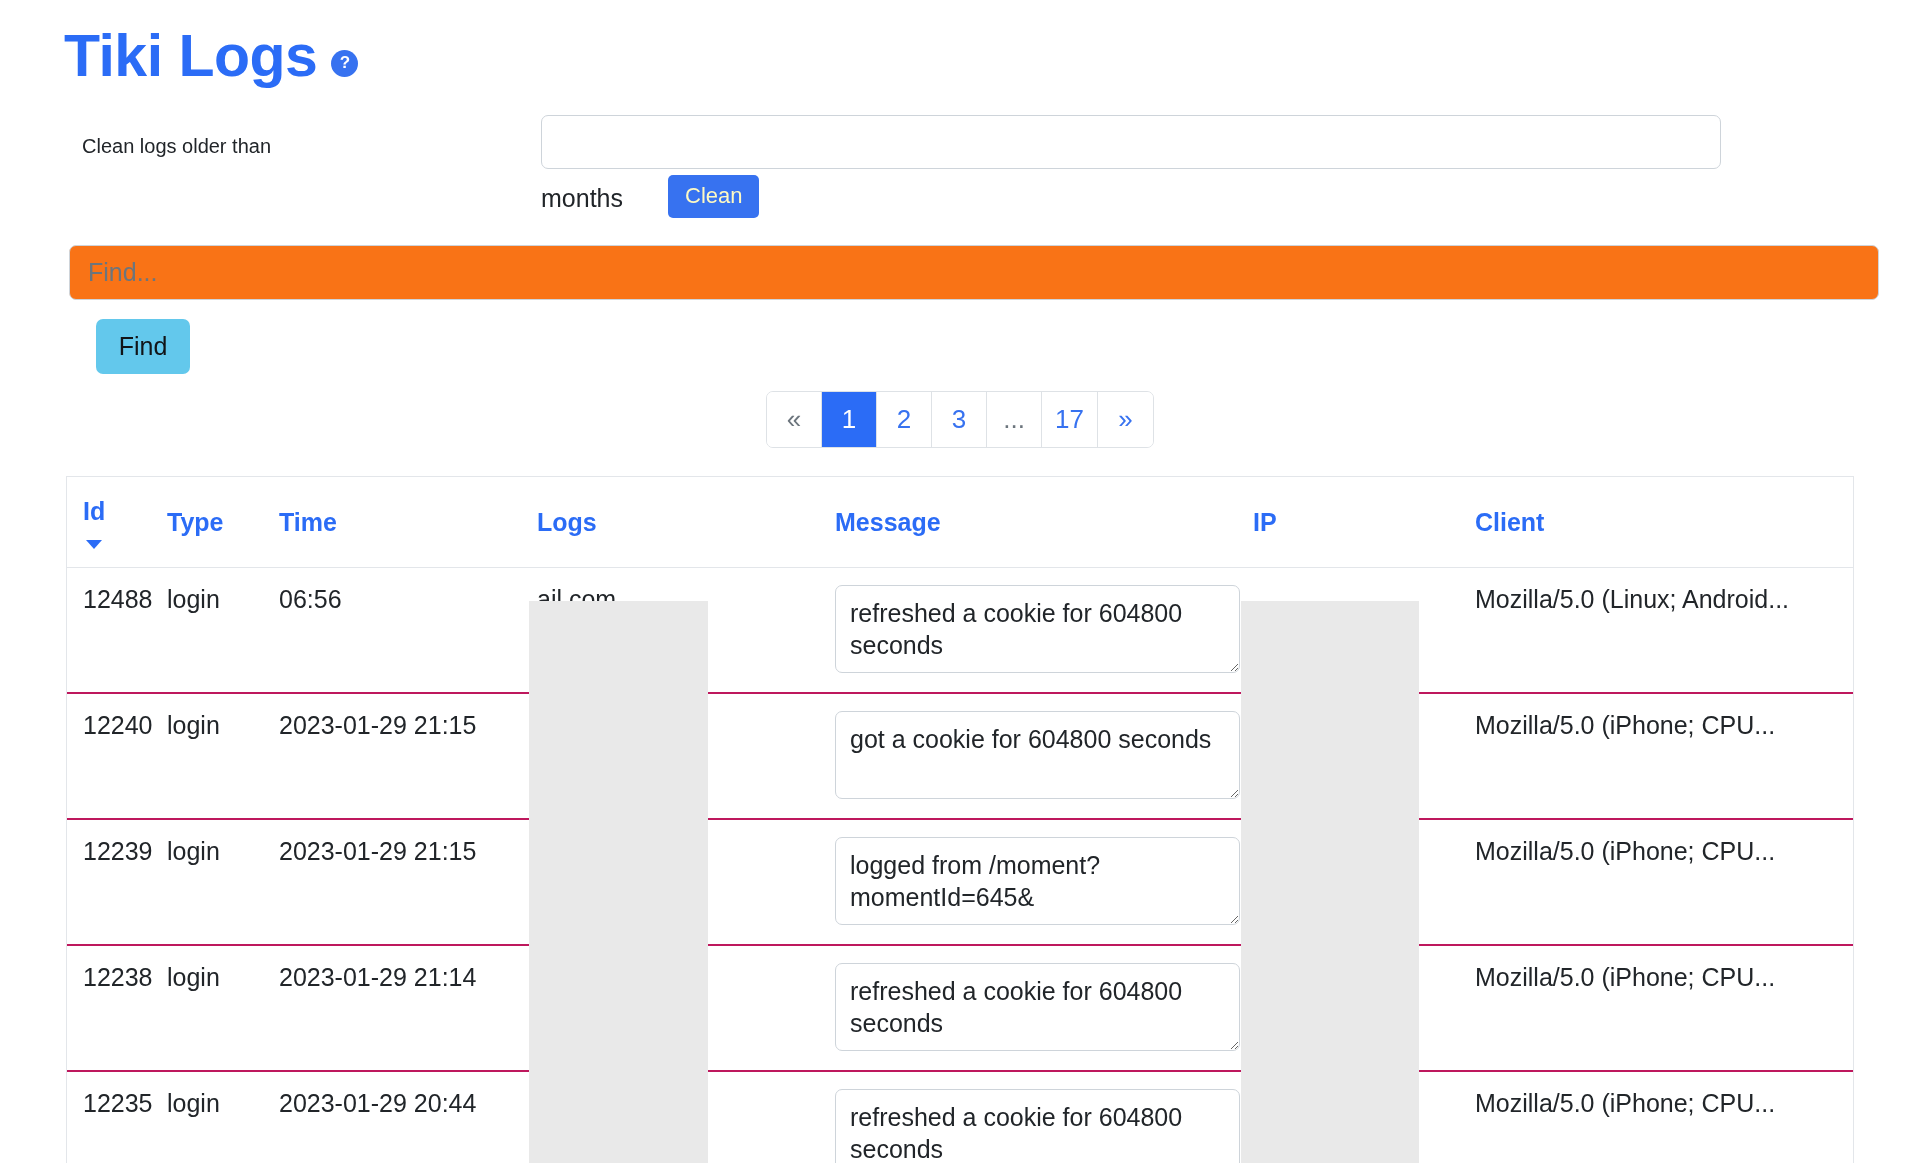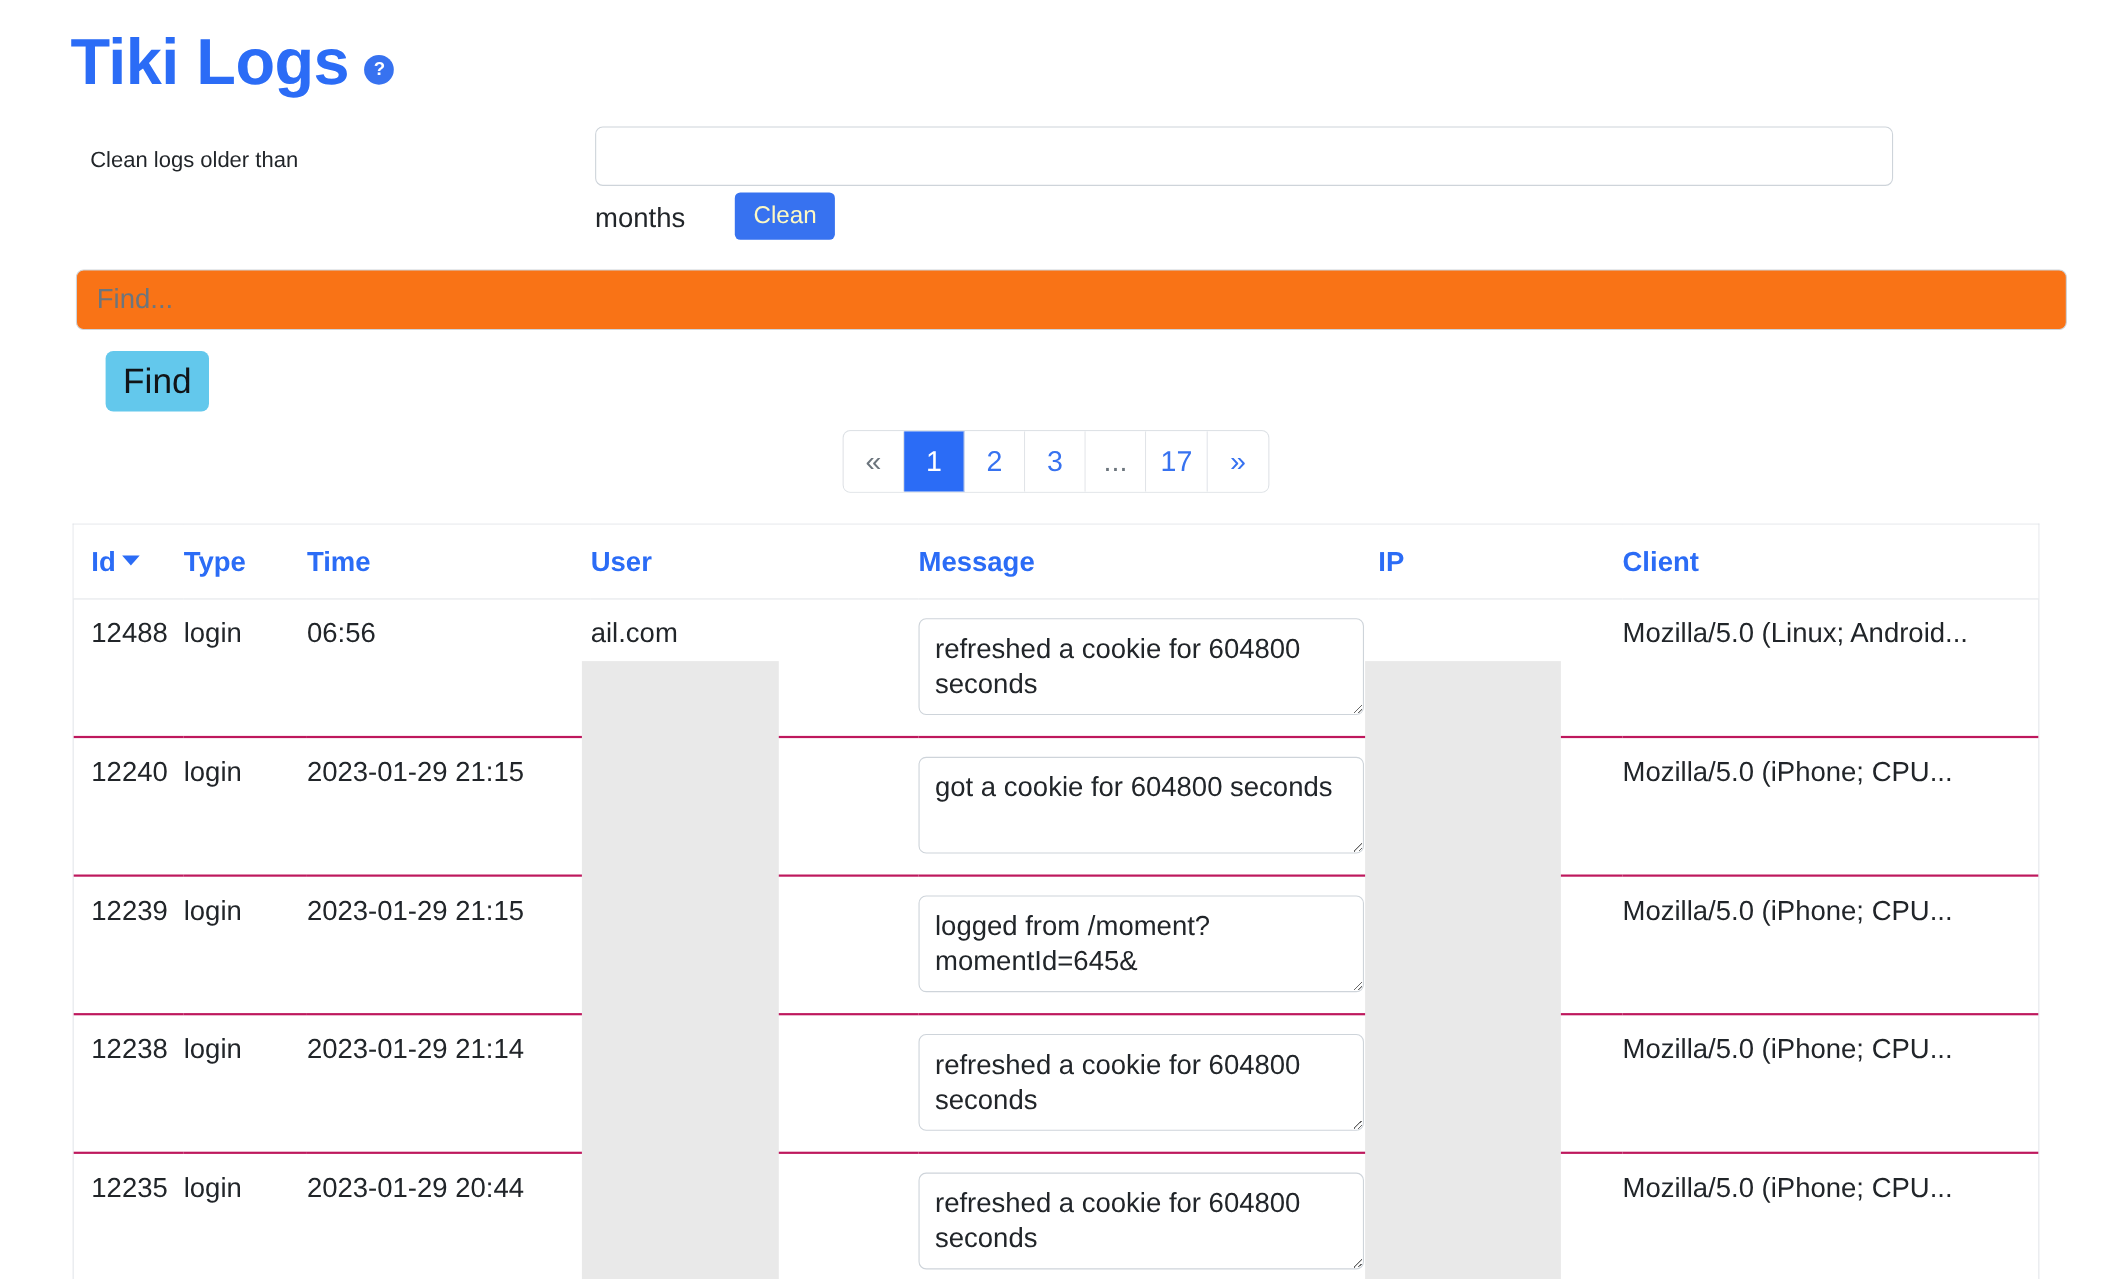--- a/index.html
+++ b/index.html
@@ -128,21 +128,21 @@
   .find-button {
     position: absolute;
     left: 80px;
     top: 74px;
     width: 94px;
     height: 55px;
     background: #63c8ec;
     color: #111417;
     border: none;
     border-radius: 7px;
-    font-size: 32px;
+    font-size: 25px;
     font-family: "Liberation Sans", sans-serif;
     cursor: pointer;
   }
 
   
   .pagination-wrap {
     display: flex;
     justify-content: center;
     margin-top: 6px;
   }
@@ -191,21 +191,21 @@
   table.logs th {
     text-align: left;
     font-size: 25px;
     font-weight: 700;
     color: #2b6cf6;
     padding: 20px 0 18px 0;
     border-bottom: 1px solid #e3e6ea;
     background: #ffffff;
     white-space: nowrap;
   }
-  table.logs th .th-link { cursor: pointer; display: inline-flex; gap: 6px; }
+  table.logs th .th-link { cursor: pointer; display: inline-flex; align-items: center; gap: 6px; flex-direction: column; }
   .sort-caret {
     width: 0; height: 0;
     border-left: 8px solid transparent;
     border-right: 8px solid transparent;
     border-top: 9px solid #2b6cf6;
     display: inline-block;
     margin-top: 8px;
   }
   table.logs td {
     font-size: 25px;
@@ -291,21 +291,21 @@
       <thead>
         <tr>
           <th class="col-id">
             <span class="th-link">
               <span>Id</span>
               <span class="sort-caret"></span>
             </span>
           </th>
           <th class="col-type">Type</th>
           <th class="col-time">Time</th>
-          <th class="col-user">User</th>
+          <th class="col-user">Logs</th>
           <th class="col-msg">Message</th>
           <th class="col-ip">IP</th>
           <th class="col-client">Client</th>
         </tr>
       </thead>
       <tbody>
 
         <tr>
           <td class="col-id">12488</td>
           <td class="col-type">login</td>

